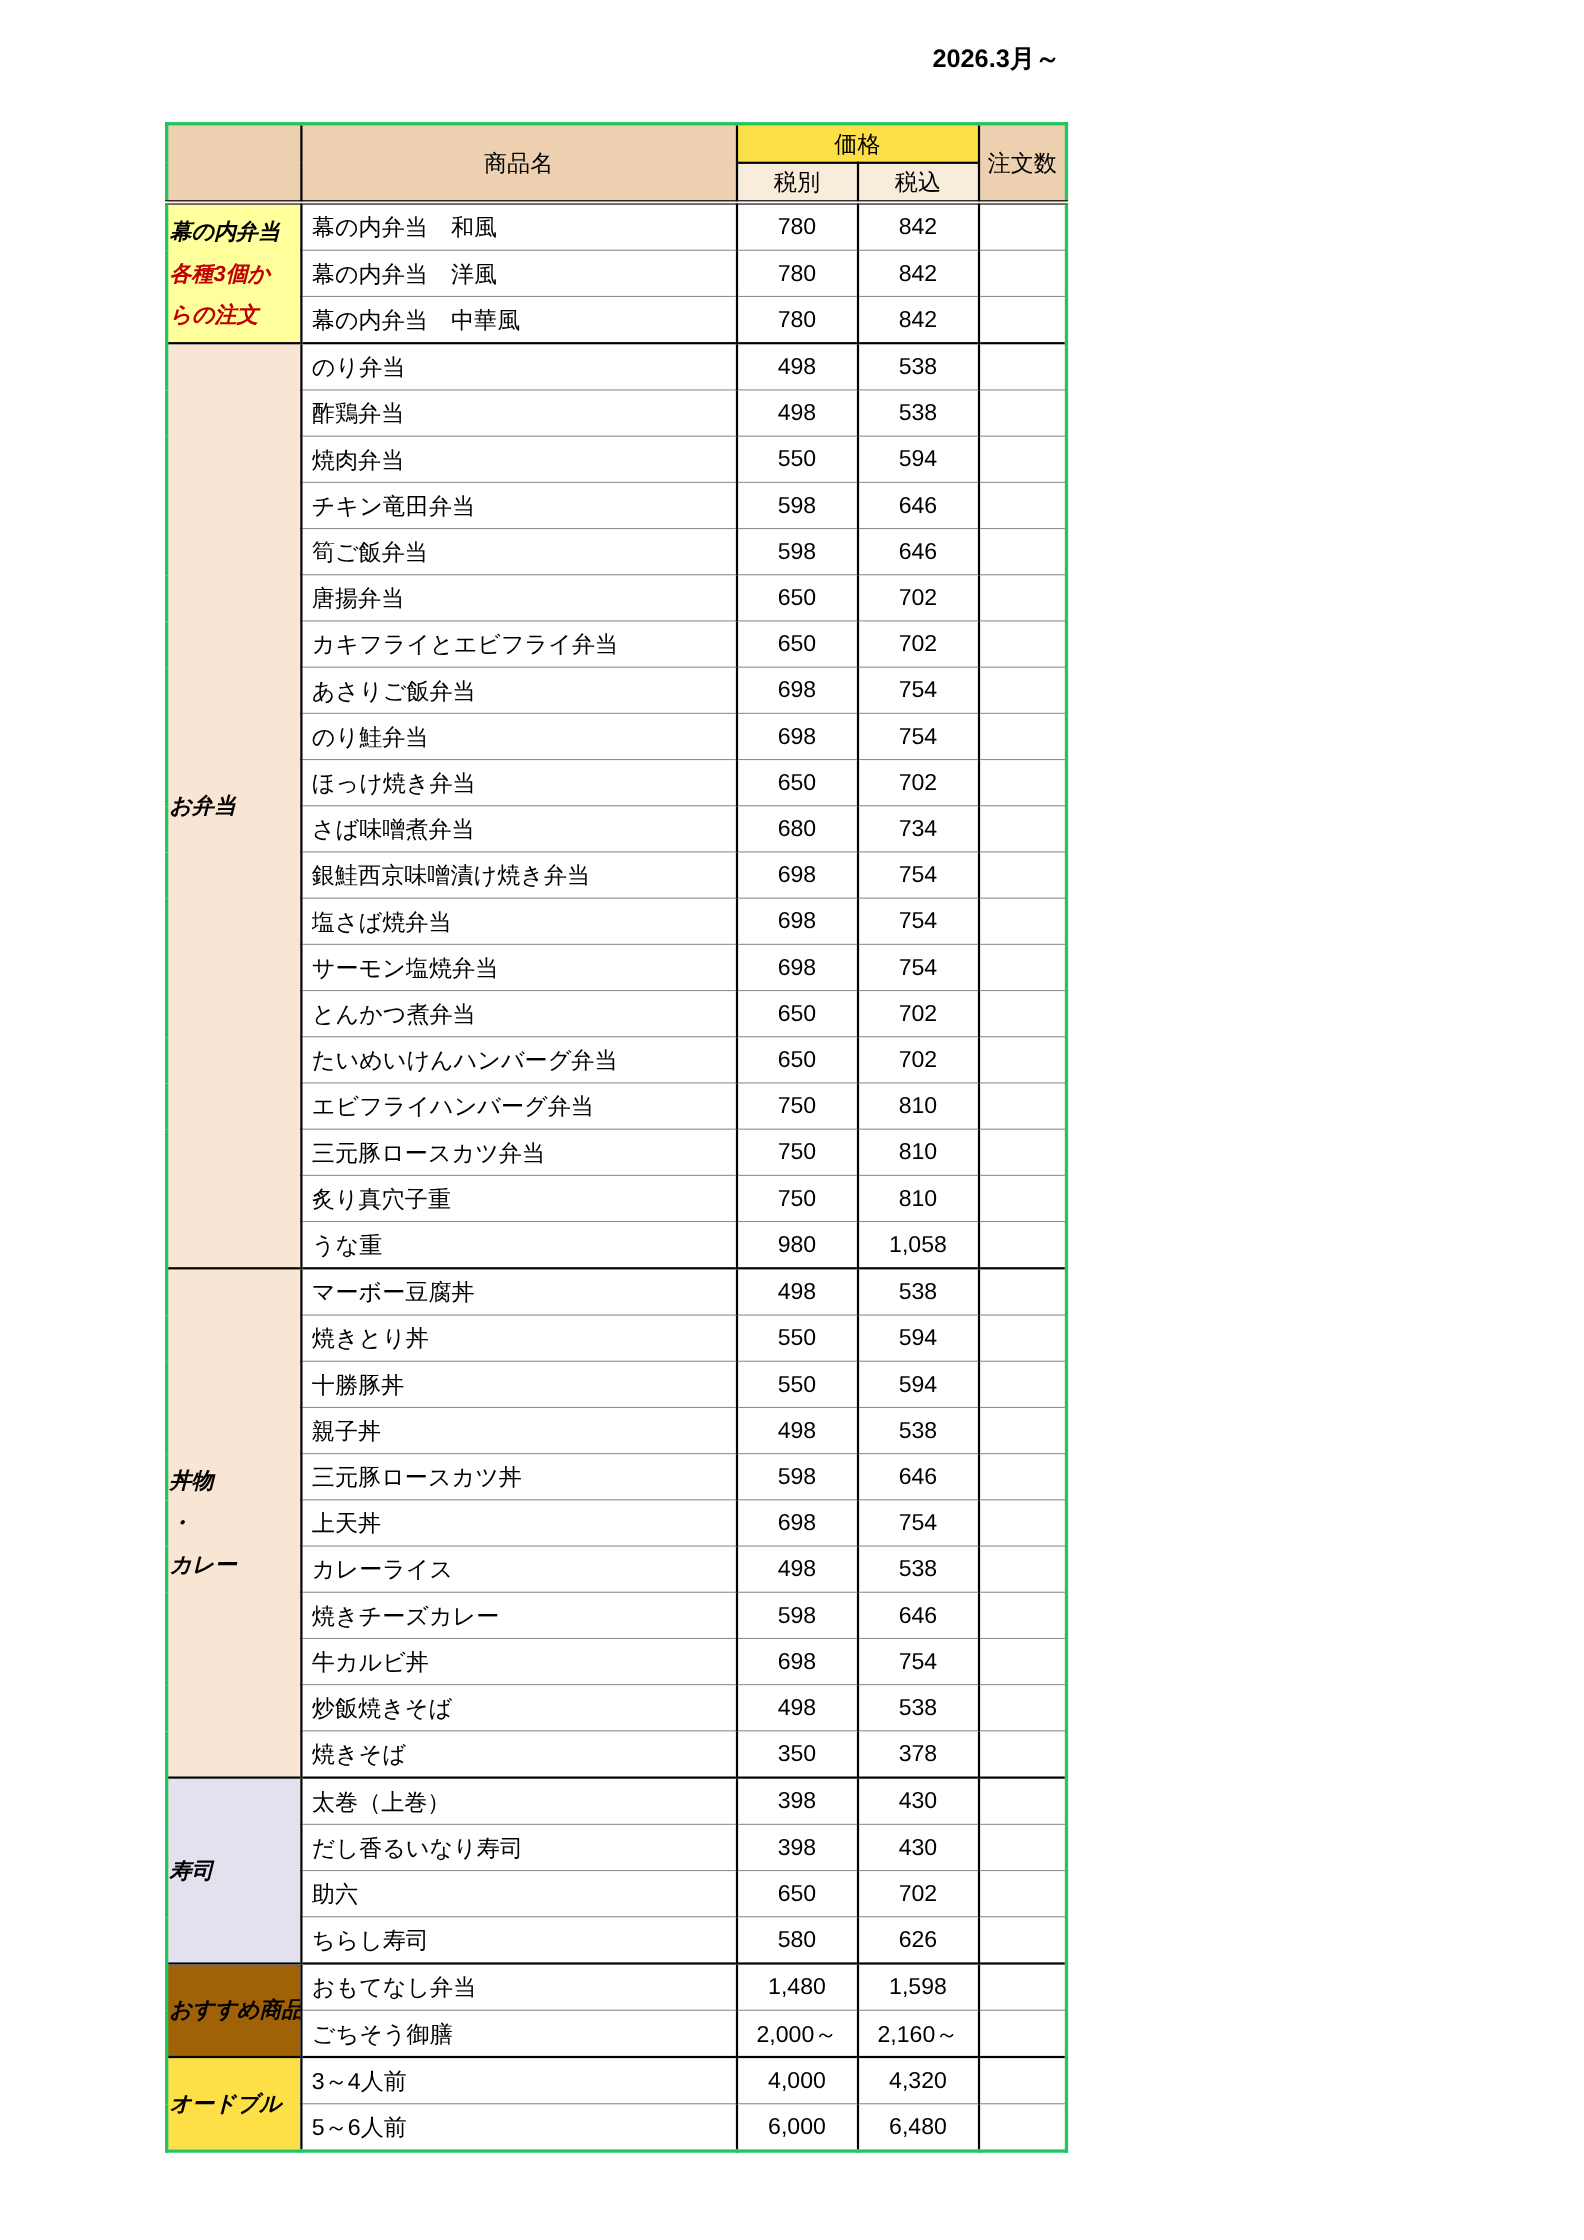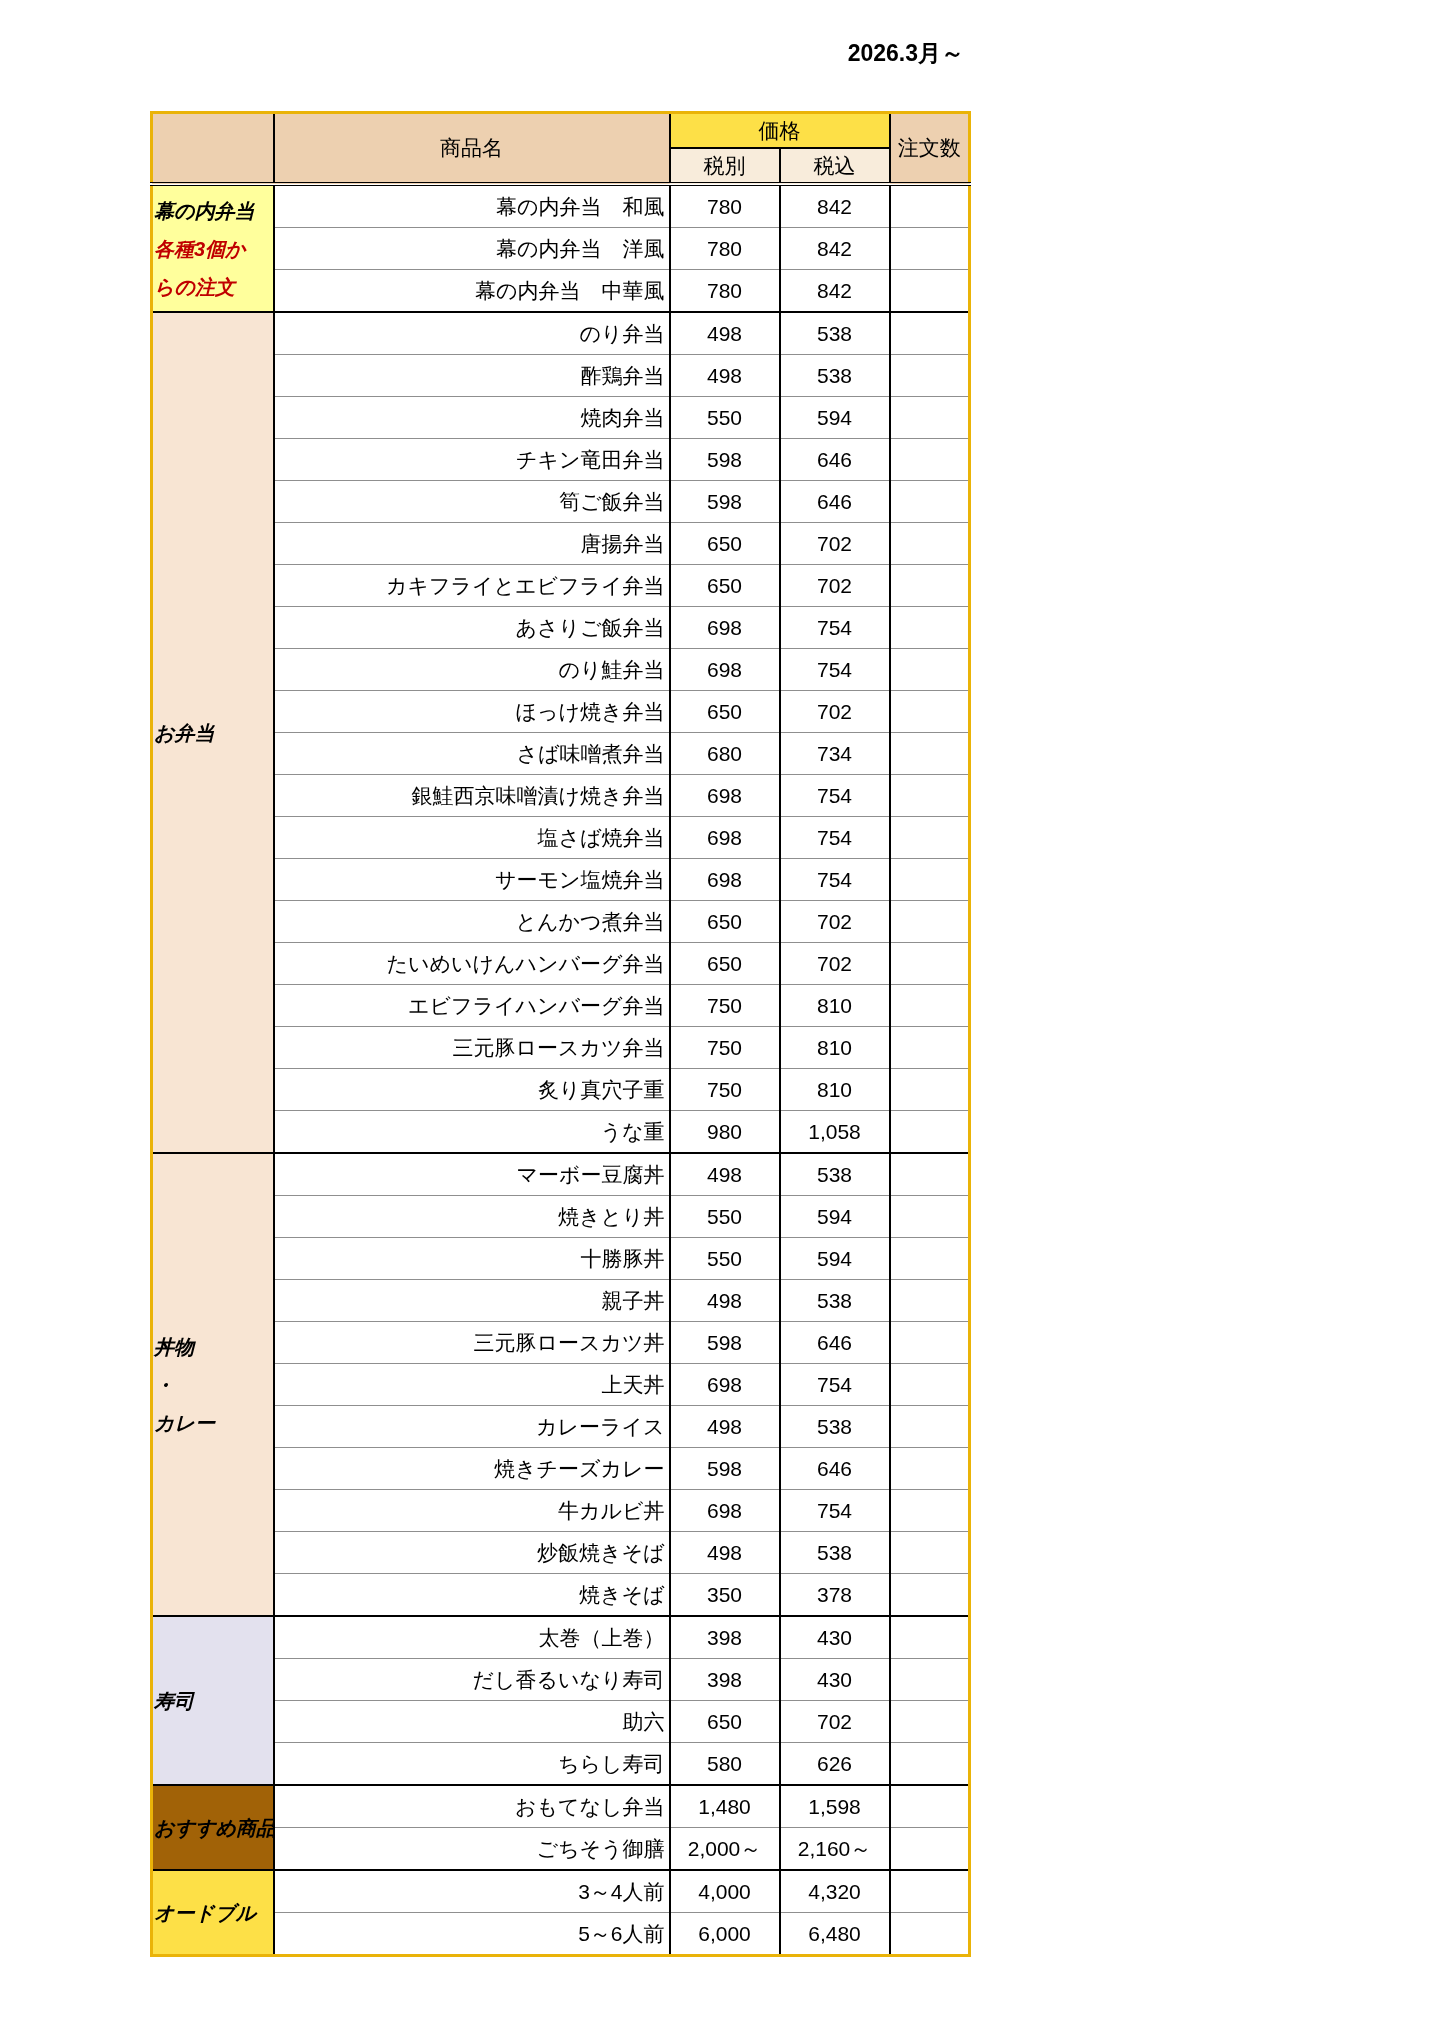--- a/index.html
+++ b/index.html
@@ -31,21 +31,21 @@
     font-size: 23px;
     font-weight: bold;
     margin-top: 14px;
     margin-bottom: 42px;
     padding-right: 4px;
   }
   table.menu {
     border-collapse: collapse;
     table-layout: fixed;
     width: 818px;
-    border: 3px solid #eab308;
+    border: 3px solid #22c55e;
   }
   col.c-cat   { width: 122px; }
   col.c-name  { width: 396px; }
   col.c-taxex { width: 110px; }
   col.c-taxin { width: 110px; }
   col.c-order { width: 80px; }
 
   thead th {
     font-weight: normal;
     font-size: 21px;
@@ -71,21 +71,21 @@
     border-right: 2px solid #000;
     border-top: 1px solid #8f8f8f;
     padding: 0;
     background: #ffffff;
     overflow: hidden;
   }
   tbody tr.section-start td {
     border-top: 2px solid #000;
   }
   td.name-cell {
-    text-align: right;
+    text-align: left;
     padding-left: 9px;
     padding-right: 4px;
     white-space: nowrap;
     margin-left: 42px;
   }
   td.price-cell {
     text-align: center;
   }
   td.order-cell {
     background: #ffffff;

